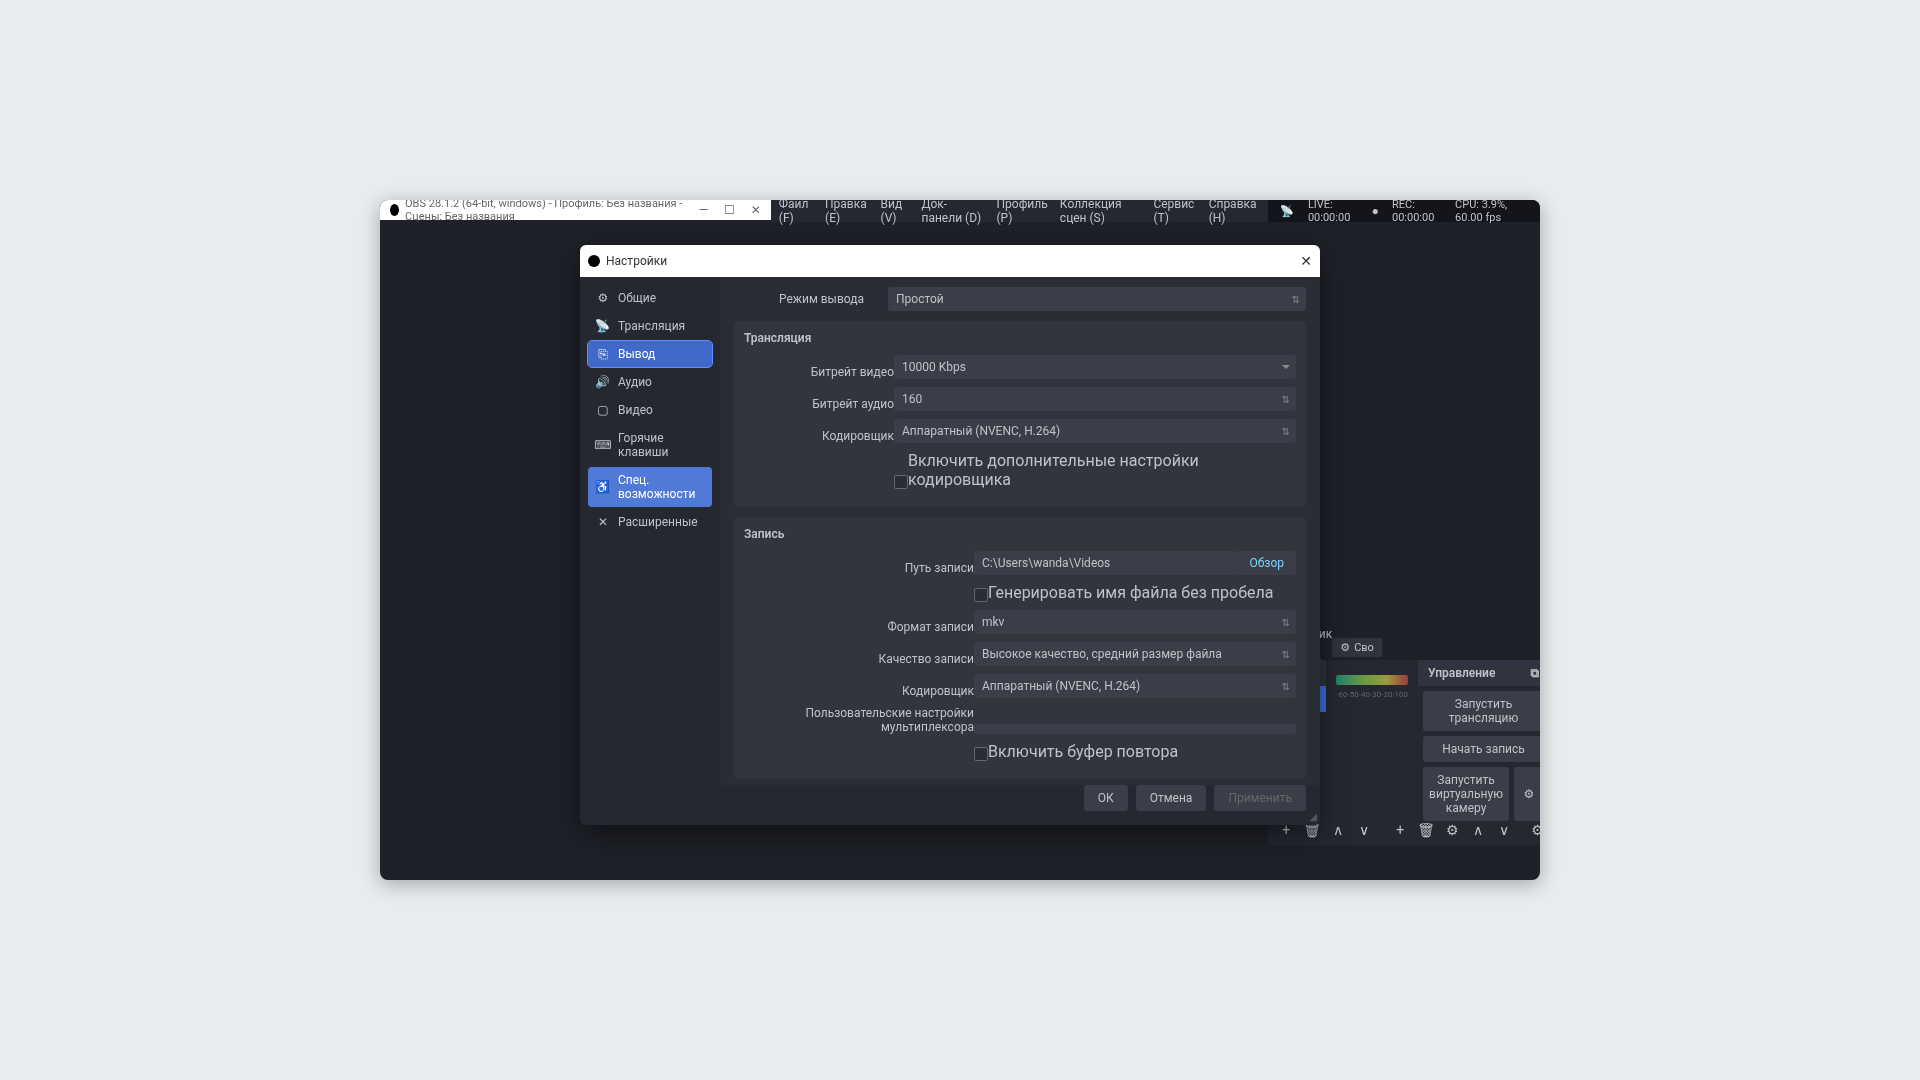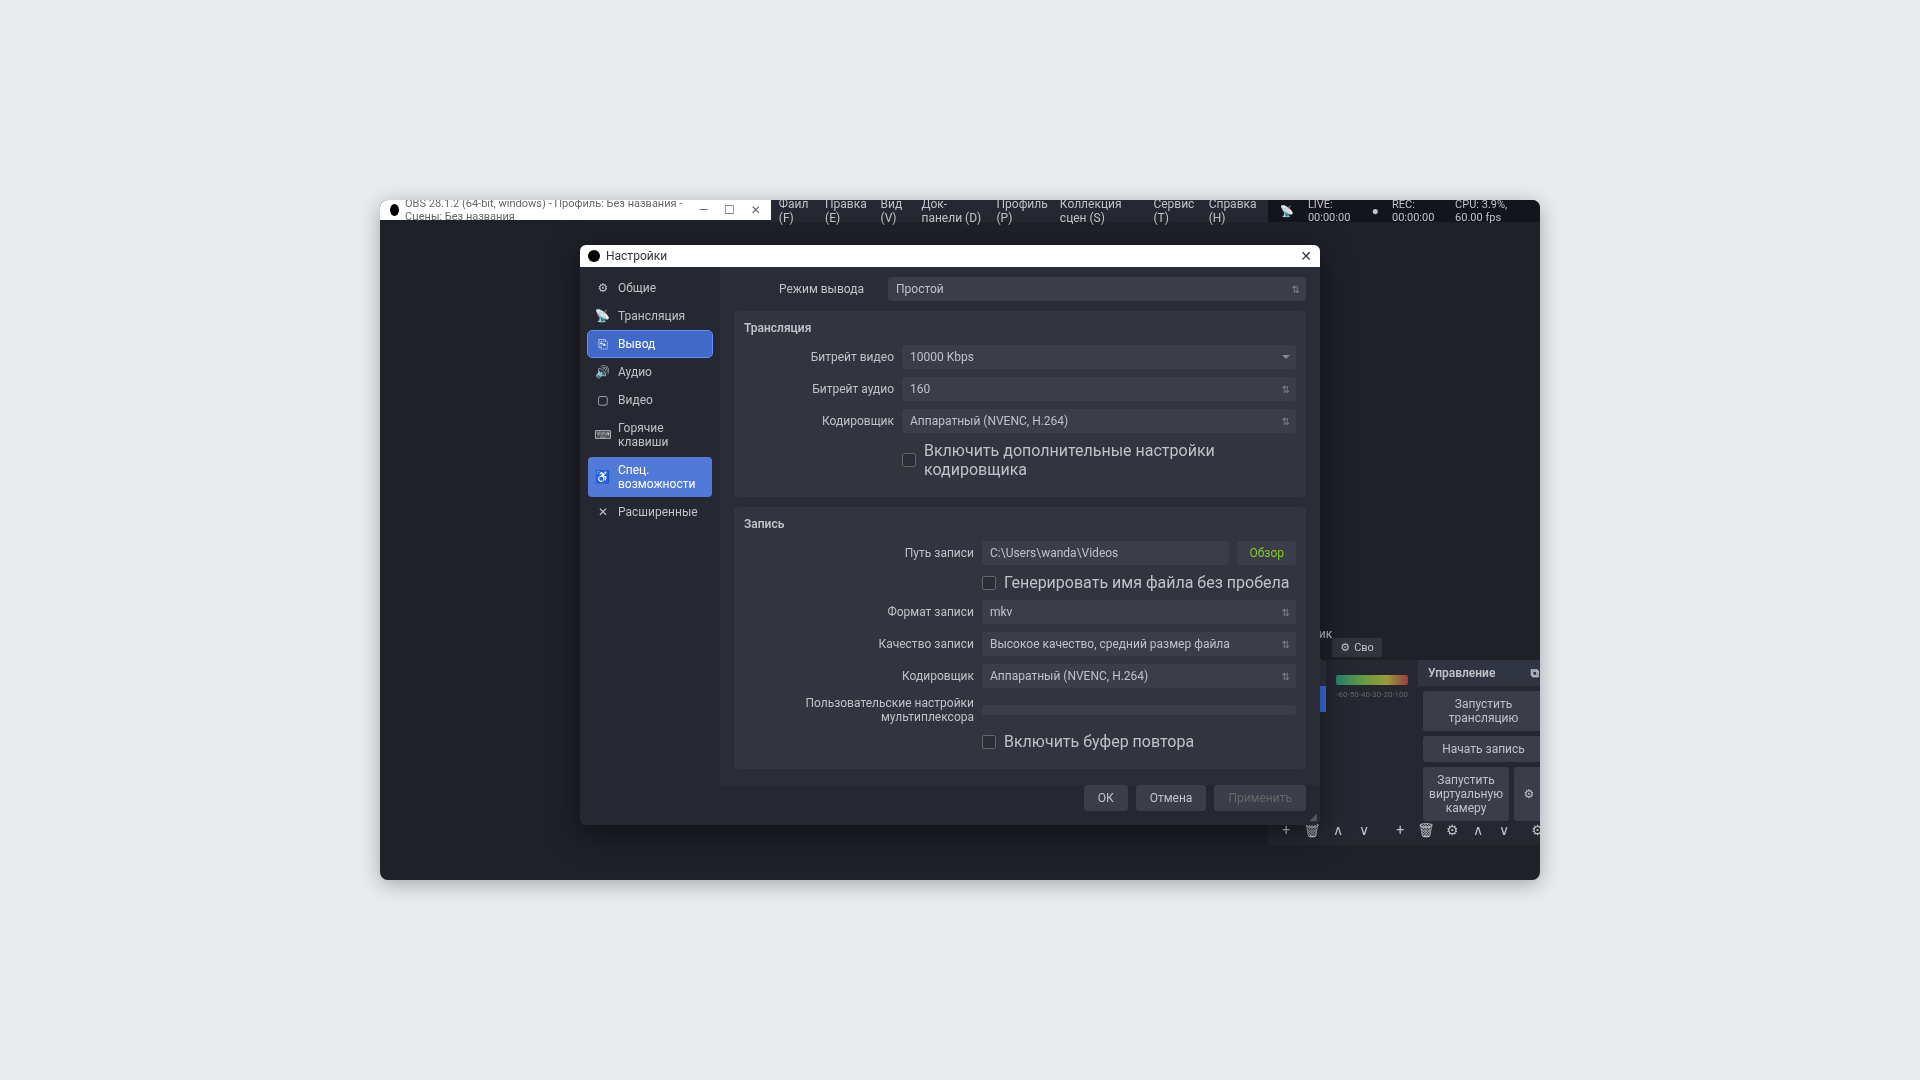--- a/index.html
+++ b/index.html
@@ -29,44 +29,44 @@
 .ctrl-row{display:flex;gap:5px;margin:5px}
 .ctrl-row .ctrl-btn{margin:0;flex:1}
 .ctrl-row .gear{width:30px;flex:0 0 30px;margin:0}
 .statusbar{height:22px;background:#14151a;color:#c0c2c8;font-size:11px;display:flex;align-items:center;justify-content:flex-end;padding:0 12px;gap:14px}
 .toolbar{position:absolute;bottom:35px;left:0;right:0;height:30px;background:#252830;display:flex;align-items:center;padding:0 8px;gap:8px}
 .tb-group{display:flex;gap:6px;align-items:center}
 .tb-btn{width:20px;height:20px;color:#c0c2c8;display:flex;align-items:center;justify-content:center;cursor:pointer;font-size:14px}
 .tb-spacer{width:200px}
 
 .dialog{position:absolute;top:45px;left:200px;width:740px;height:580px;background:#252830;border-radius:6px;box-shadow:0 8px 30px rgba(0,0,0,0.5);display:flex;flex-direction:column;overflow:hidden}
-.dlg-title{height:22px;background:#fff;display:flex;align-items:center;padding:0 8px;font-size:12px;color:#333}
+.dlg-title{height:32px;background:#fff;display:flex;align-items:center;padding:0 8px;font-size:12px;color:#333}
 .dlg-title .icon{width:12px;height:12px;border-radius:50%;background:#000;margin-right:6px}
 .dlg-title .close{margin-left:auto;cursor:pointer;font-size:14px;color:#333}
 .dlg-body{flex:1;display:flex;overflow:hidden}
 .dlg-nav{width:140px;background:#252830;padding:8px}
 .nav-item{display:flex;align-items:center;gap:8px;padding:6px 8px;color:#c0c2c8;font-size:12px;border-radius:4px;cursor:pointer;margin-bottom:2px}
 .nav-item.active{background:#4169c9;color:#fff;outline:1px solid #6090ff}
 .nav-item.accent{background:#5079d8;color:#fff}
 .nav-icon{width:14px;height:14px;display:flex;align-items:center;justify-content:center;font-size:12px}
 .dlg-content{flex:1;padding:10px 14px;overflow-y:auto;background:#2b2d36}
 .section{background:#32343e;border-radius:4px;padding:10px;margin-bottom:10px}
 .section-title{color:#c0c2c8;font-size:12px;font-weight:600;margin-bottom:10px}
-.row{display:flex;align-items:center;margin-bottom:8px;gap:8px}
+.row{display:flex;align-items:flex-end;margin-bottom:8px;}
 .row label{width:150px;text-align:right;color:#c0c2c8;font-size:12px;flex-shrink:0}
 .row.wide label{width:230px}
 .input,.select,.spin{flex:1;background:#3b3e48;border:none;color:#c0c2c8;padding:5px 8px;font-size:12px;border-radius:3px;position:relative}
 .spin{display:flex;align-items:center}
 .spin::after{content:"";position:absolute;right:6px;top:50%;transform:translateY(-50%);width:0;height:0;border-left:4px solid transparent;border-right:4px solid transparent;border-top:4px solid #888;box-shadow:0 -8px 0 -2px #888}
 .select{position:relative}
 .select::after{content:"";position:absolute;right:8px;top:50%;transform:translateY(-50%);width:8px;height:8px;background:linear-gradient(#888,#888) center/6px 1px no-repeat,linear-gradient(#888,#888) center/1px 6px no-repeat;transform:translateY(-50%) rotate(90deg)}
 .select-arrows::after{content:"⇅";position:absolute;right:6px;top:50%;transform:translateY(-50%);color:#888;background:none;width:auto;height:auto;font-size:10px}
 .checkbox{width:14px;height:14px;border:1px solid #666;border-radius:2px;background:#2b2d36;flex-shrink:0}
 .cb-label{color:#c0c2c8;font-size:16px}
-.browse{background:#3b3e48;border:none;color:#84cc16;padding:5px 12px;font-size:12px;border-radius:3px;cursor:pointer}
+.browse{background:#3b3e48;border:none;color:#7dd3fc;padding:5px 12px;font-size:12px;border-radius:3px;cursor:pointer}
 .top-row{display:flex;align-items:center;gap:24px;margin-bottom:10px}
 .top-row label{color:#c0c2c8;font-size:12px}
 .dlg-footer{height:40px;display:flex;align-items:flex-start;justify-content:flex-end;padding:0 14px;gap:8px;background:#252830;position:relative}
 .dlg-footer button{background:#3b3e48;border:none;color:#c0c2c8;padding:6px 14px;font-size:12px;border-radius:3px;cursor:pointer}
 .dlg-footer button.disabled{color:#666}
 .dlg-footer .resize{position:absolute;right:3px;bottom:3px;color:#555;font-size:10px}
 .meter{height:10px;margin:15px 10px 5px;background:linear-gradient(90deg,#2a8 0%,#8c4 40%,#cc4 70%,#c44 100%);border-radius:2px;opacity:0.7}
 .meter-ticks{display:flex;justify-content:space-between;padding:0 10px;color:#666;font-size:8px}
 .kebab{margin-left:10px;color:#c0c2c8}
 </style>

